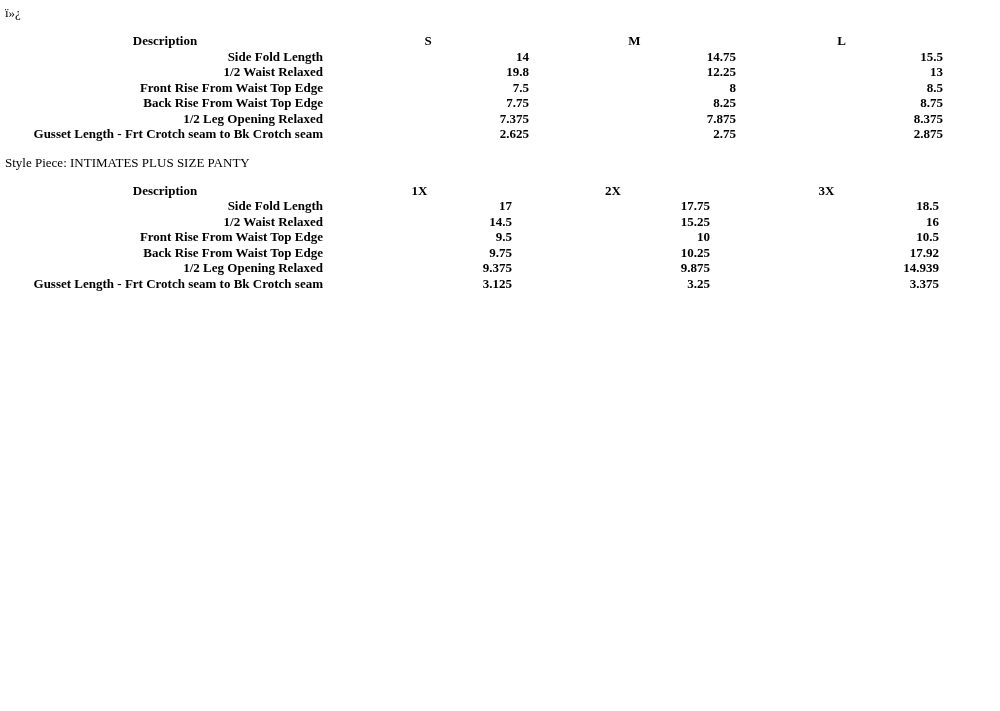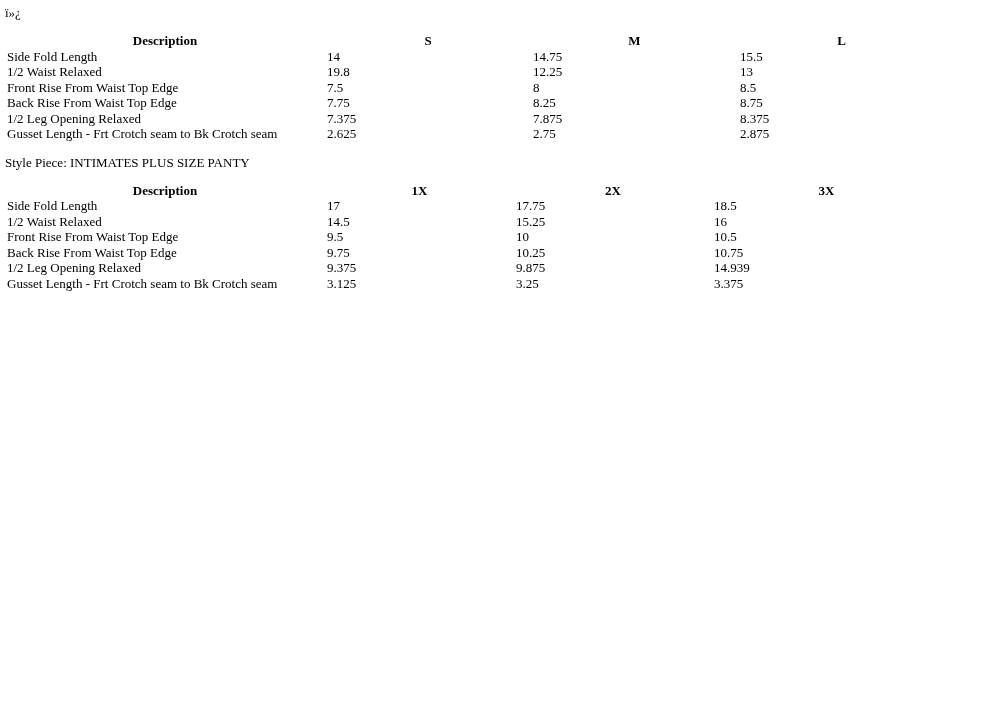--- a/index.html
+++ b/index.html
@@ -49,22 +49,22 @@
     white-space: nowrap;
     overflow: hidden;
     vertical-align: top;
     border: none;
   }
   .size-table th {
     font-weight: bold;
     text-align: center;
   }
   .size-table td {
-    font-weight: normal;
-    text-align: left;
+    font-weight: bold;
+    text-align: right;
   }
 </style>
 </head>
 <body>
 
 <div>
 
   <p class="bom">ï»¿</p>
 
 
@@ -157,21 +157,21 @@
       <tr>
         <td>Front Rise From Waist Top Edge</td>
         <td>9.5</td>
         <td>10</td>
         <td>10.5</td>
       </tr>
       <tr>
         <td>Back Rise From Waist Top Edge</td>
         <td>9.75</td>
         <td>10.25</td>
-        <td>10.75</td>
+        <td>17.92</td>
       </tr>
       <tr>
         <td>1/2 Leg Opening Relaxed</td>
         <td>9.375</td>
         <td>9.875</td>
         <td>14.939</td>
       </tr>
       <tr>
         <td>Gusset Length - Frt Crotch seam to Bk Crotch seam</td>
         <td>3.125</td>

